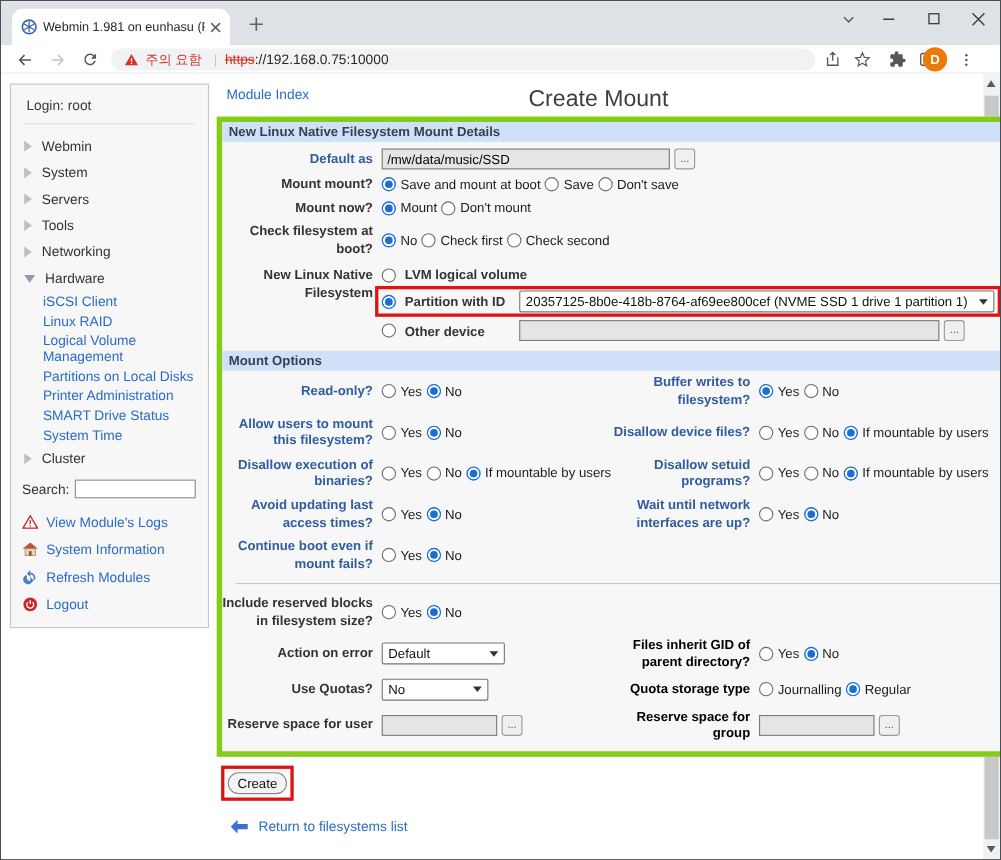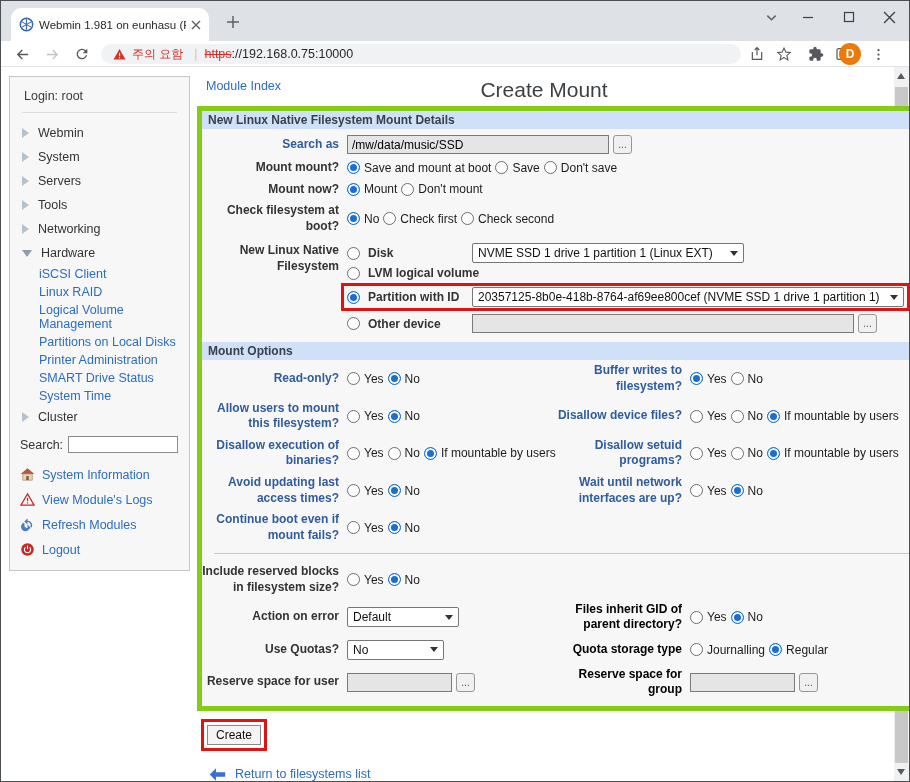--- a/index.html
+++ b/index.html
@@ -63,21 +63,21 @@
   .sel-arrow { width:0; height:0; border-left:4px solid transparent; border-right:4px solid transparent; border-top:5px solid #333; margin-left:6px; flex:none; }
   .fs-opt { display:flex; align-items:center; margin:3px 0; }
   .fs-lbl { font-weight:bold; color:#333; width:104px; flex:none; white-space:nowrap; }
   .redbox { display:inline-flex; align-items:center; border:3px solid #e01212; padding:1px 3px; background:transparent; }
   .row2 { display:flex; align-items:center; padding:3px 0; font-size:12px; min-height:36px; }
   .half-l { display:flex; align-items:center; width:348px; flex:none; }
   .half-r { display:flex; align-items:center; flex:1; }
   .flbl2 { width:140px; flex:none; text-align:right; padding-right:8px; font-weight:bold; line-height:1.3; }
   .sep-hr { border:none; border-top:1px solid #c9c9c9; margin:7px 12px; }
   .create-wrap { display:inline-block; border:3px solid #e01212; padding:3px; margin:8px 0 0 4px; }
-  .btn { border:1px solid #8a8a8a; background:#f4f4f4; border-radius:0; font-size:12px; padding:2px 8px; color:#111; font-family:inherit; cursor:pointer; }
+  .btn { border:1px solid #8a8a8a; background:#f4f4f4; border-radius:10px; font-size:12px; padding:2px 8px; color:#111; font-family:inherit; cursor:pointer; }
   .return-row { display:flex; align-items:center; gap:9px; margin:16px 0 0 12px; color:#2b6cc4; font-size:12.5px; cursor:pointer; }
 </style>
 </head>
 <body>
 
 <div class="window">
 
   <div class="tabstrip">
     <div class="tab">
       <span class="icon-btn">
@@ -232,36 +232,36 @@
         </div>
 
       <div class="search-row">
         <span>Search:</span>
         <input class="search-input" style="">
       </div>
 
       <div class="foot-link">
         <span class="foot-ic icon-btn">
           <svg width="15" height="15" viewBox="0 0 24 24">
+              <path d="M12 3L22.5 21H1.5z" fill="#fff" stroke="#cc2222" stroke-width="2"></path>
+              <rect x="11" y="9.5" width="2" height="5.5" fill="#cc2222"></rect>
+              <rect x="11" y="16.6" width="2" height="2" fill="#cc2222"></rect>
+            </svg>
+        </span>
+        <span>View Module's Logs</span>
+      </div>
+      <div class="foot-link">
+        <span class="foot-ic icon-btn">
+          <svg width="15" height="15" viewBox="0 0 24 24">
               <polygon points="12,2 23,11 1,11" fill="#b5563f"></polygon>
               <rect x="4.5" y="11" width="15" height="10" fill="#e9d3b6" stroke="#9c7b55"></rect>
               <rect x="10" y="14.5" width="4" height="6.5" fill="#7d5a3c"></rect>
             </svg>
         </span>
         <span>System Information</span>
-      </div>
-      <div class="foot-link">
-        <span class="foot-ic icon-btn">
-          <svg width="15" height="15" viewBox="0 0 24 24">
-              <path d="M12 3L22.5 21H1.5z" fill="#fff" stroke="#cc2222" stroke-width="2"></path>
-              <rect x="11" y="9.5" width="2" height="5.5" fill="#cc2222"></rect>
-              <rect x="11" y="16.6" width="2" height="2" fill="#cc2222"></rect>
-            </svg>
-        </span>
-        <span>View Module's Logs</span>
       </div>
       <div class="foot-link">
         <span class="foot-ic icon-btn">
           <svg width="15" height="15" viewBox="0 0 24 24">
               <path d="M12 6V2L7 7l5 5V8a5 5 0 0 1 4.5 7.2l1.8 1.6A7 7 0 0 0 12 6zm0 12a5 5 0 0 1-4.5-7.2L5.7 9.2A7 7 0 0 0 12 22l5-5-5-5z" fill="#4a7ebf"></path>
             </svg>
         </span>
         <span>Refresh Modules</span>
       </div>
       <div class="foot-link">
@@ -280,21 +280,21 @@
       <div class="content-top">
         <span class="module-index">Module Index</span>
         <div class="page-title">Create Mount</div>
       </div>
 
       <div class="formbox">
 
         <div class="sect-hdr">New Linux Native Filesystem Mount Details</div>
 
         <div class="frow" style="padding-top:6px;">
-          <span class="flbl blue">Search as</span>
+          <span class="flbl blue">Default as</span>
           <input class="tinput" style="width: 262px;" value="/mw/data/music/SSD">
           <span class="btn-sm">...</span>
         </div>
 
         <div class="frow">
           <span class="flbl">Mount mount?</span>
           <span class="opt">
               <span class="rb sel"></span>
               <span>Save and mount at boot</span>
             </span>
@@ -332,30 +332,20 @@
             </span>
           <span class="opt">
               <span class="rb"></span>
               <span>Check second</span>
             </span>
         </div>
 
         <div class="frow top" style="padding-bottom:6px;">
           <span class="flbl" style="padding-top:3px;">New Linux Native Filesystem</span>
           <div>
-            <div class="fs-opt">
-              <span class="opt">
-                  <span class="rb"></span>
-                </span>
-              <span class="fs-lbl">Disk</span>
-              <span class="select" style="width:272px;">
-                  <span>NVME SSD 1 drive 1 partition 1 (Linux EXT)</span>
-                  <span class="sel-arrow"></span>
-                </span>
-            </div>
             <div class="fs-opt">
               <span class="opt">
                   <span class="rb"></span>
                 </span>
               <span class="fs-lbl">LVM logical volume</span>
             </div>
             <div class="fs-opt" style="margin-left:-6px;">
               <span class="redbox">
                 <span class="opt">
                     <span class="rb sel"></span>

